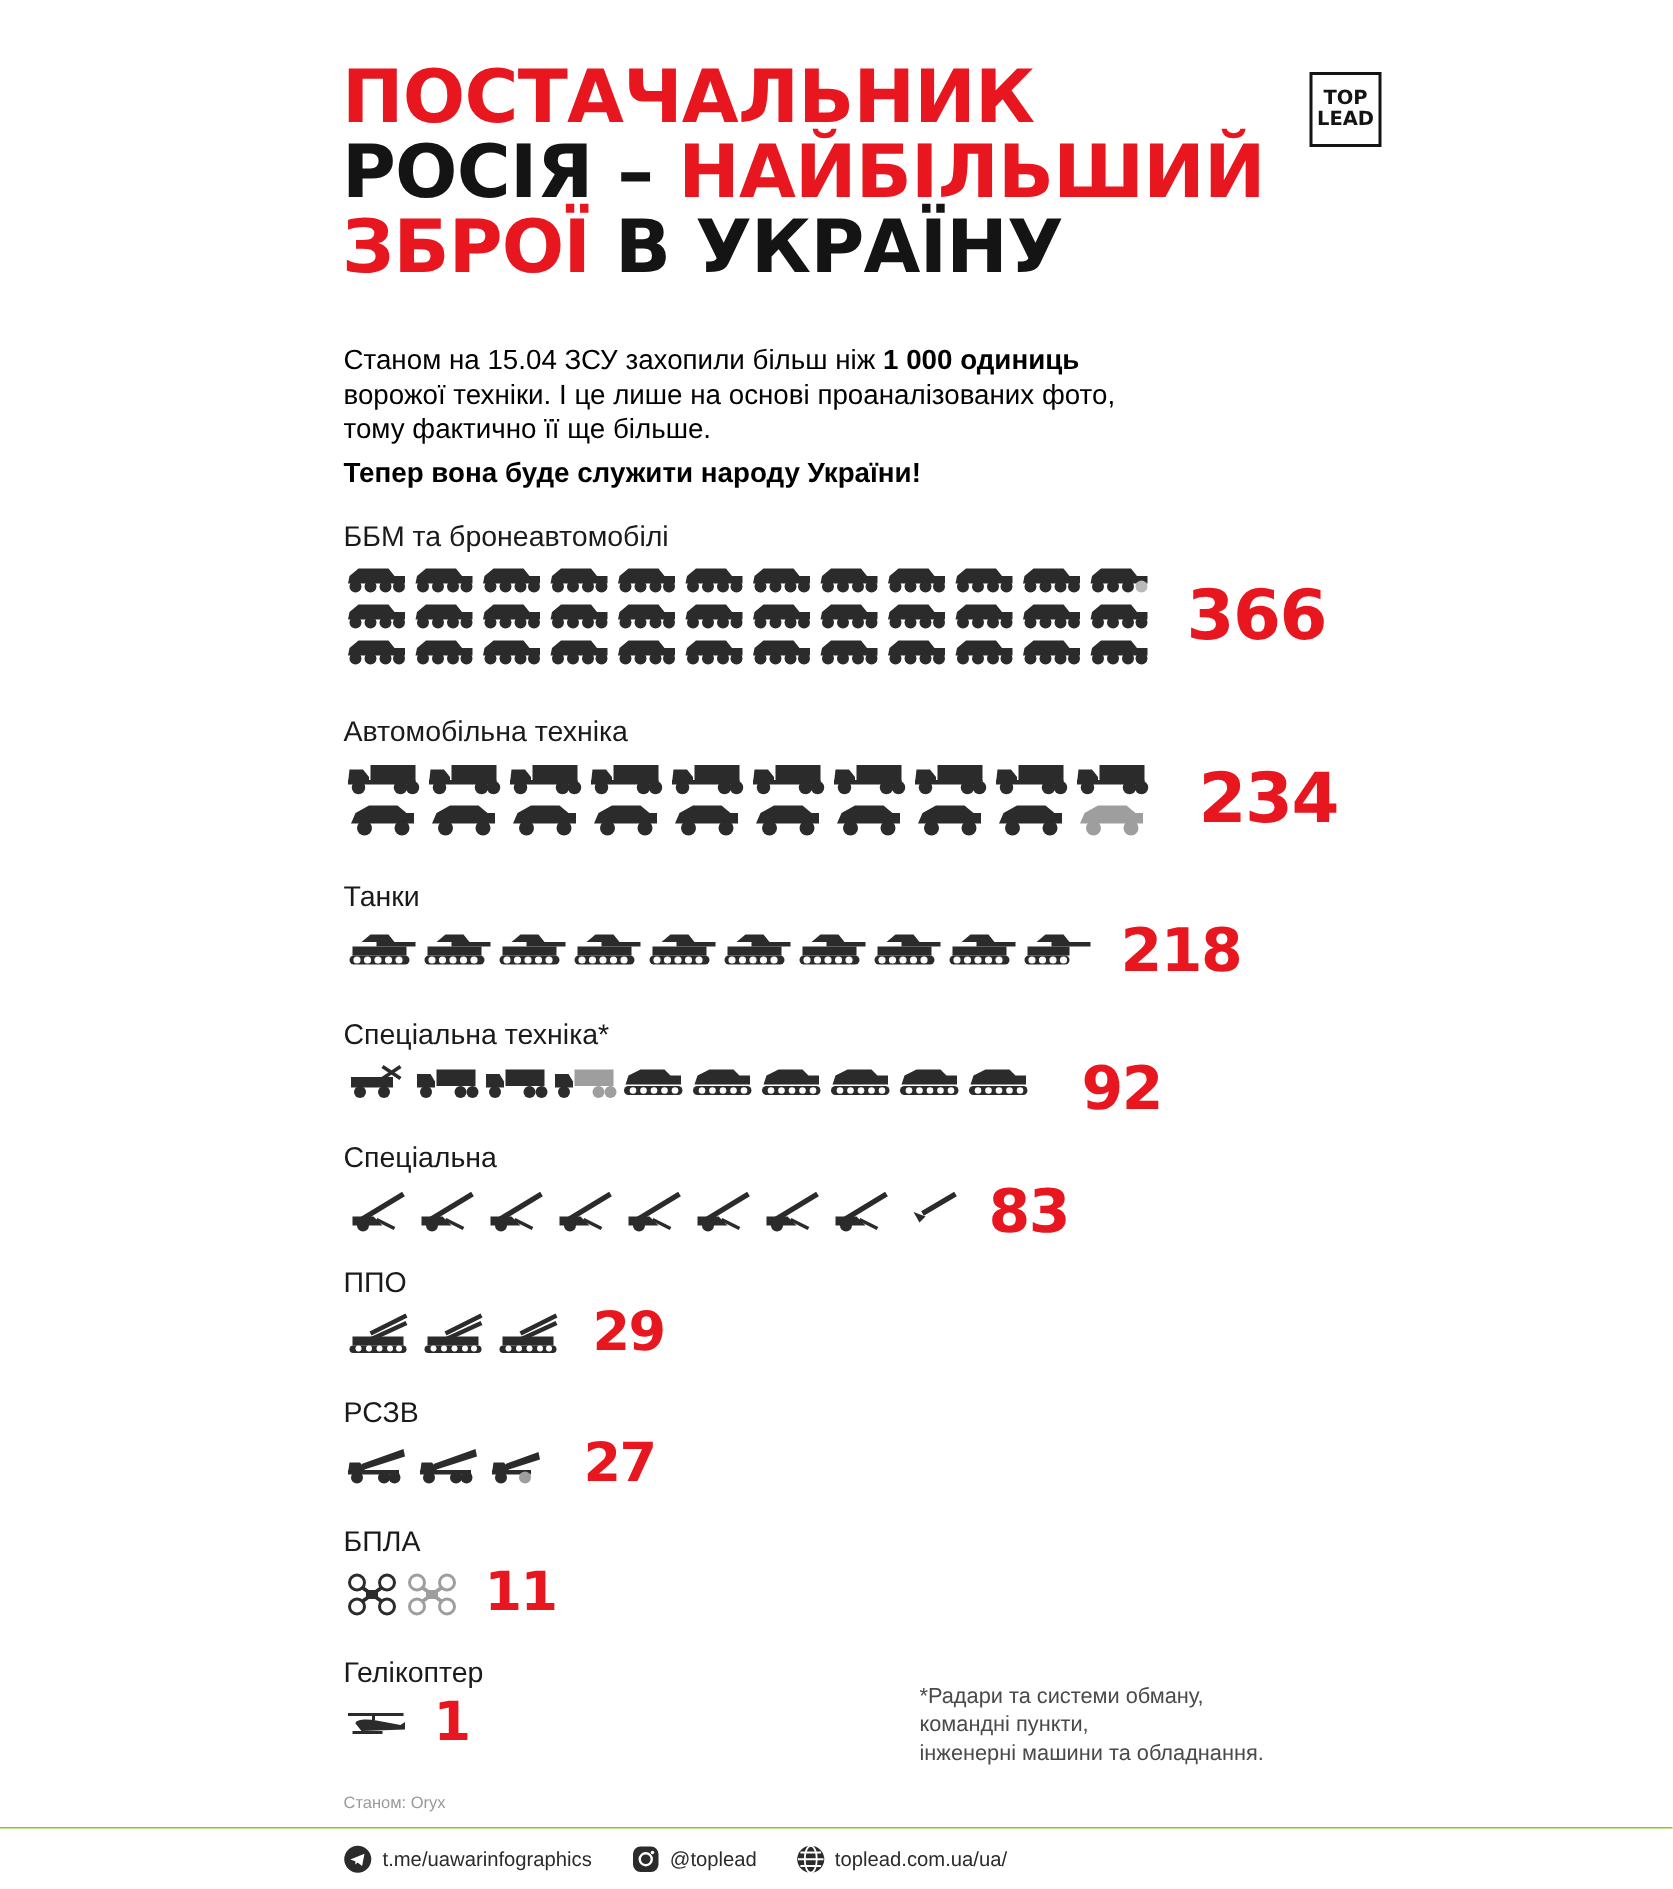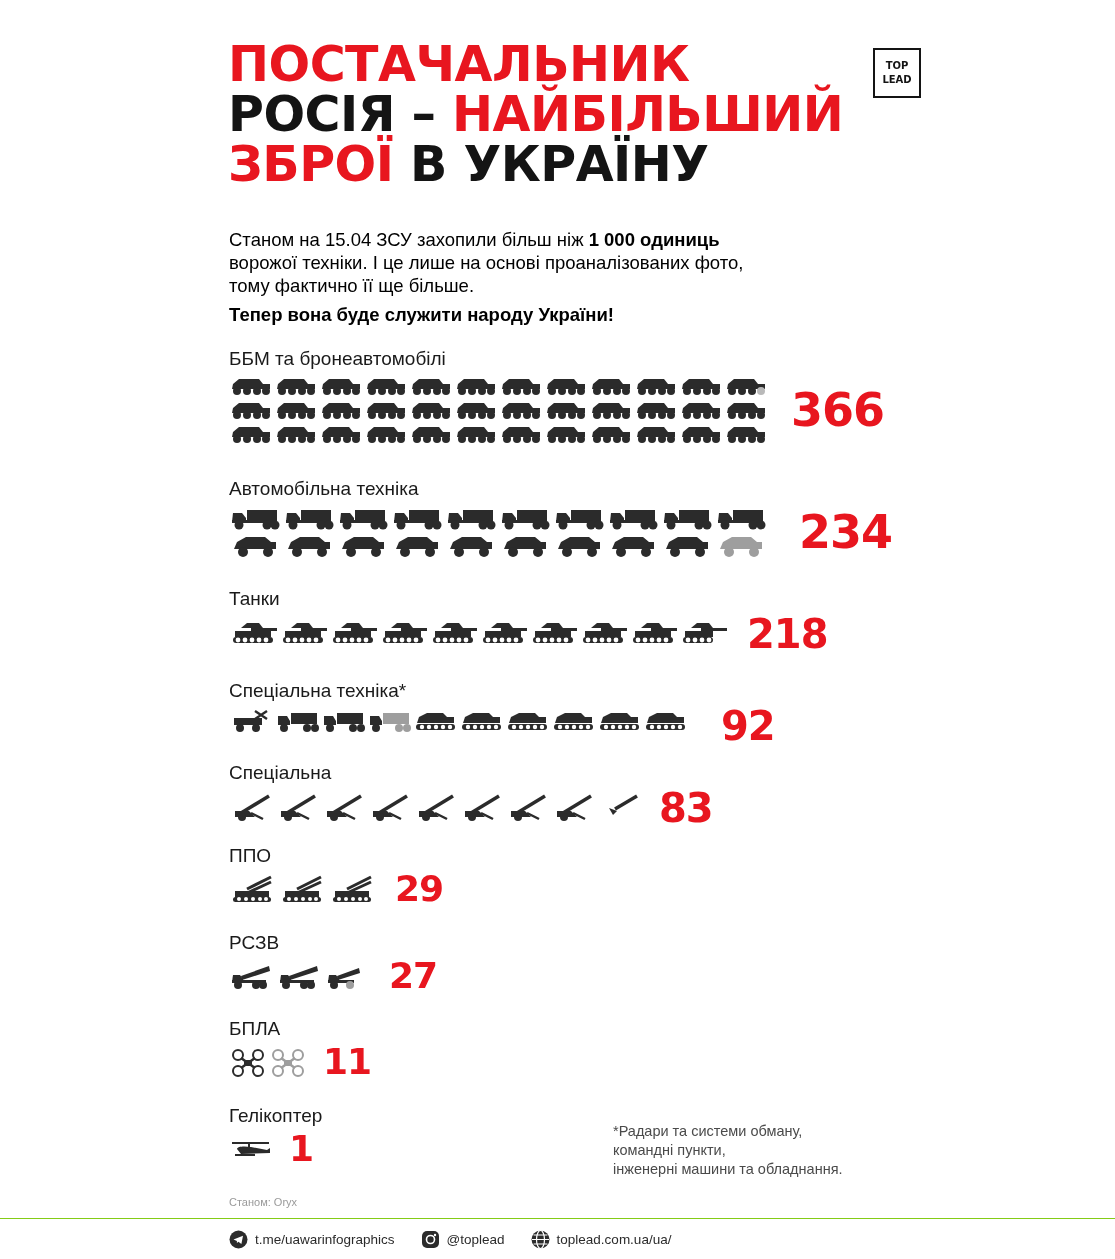--- a/index.html
+++ b/index.html
@@ -45,21 +45,21 @@
     width: 48px;
     height: 50px;
     border: 2px solid #141414;
     display: flex;
     flex-direction: column;
     align-items: center;
     justify-content: center;
     line-height: 14px;
   }
   .logo span {
-    font-size: 10px;
+    font-size: 13px;
     font-weight: bold;
     letter-spacing: 0px;
     font-family: "DejaVu Sans", sans-serif;
     color: #141414;
   }
 
   
   .intro {
     position: absolute;
     left: 229px;

